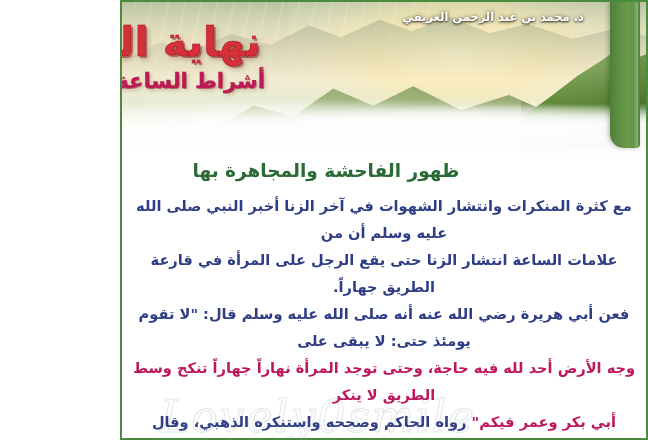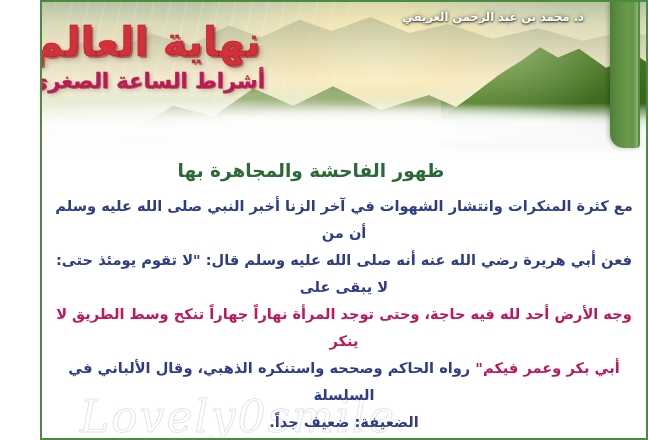--- a/index.html
+++ b/index.html
@@ -3,21 +3,21 @@
 <meta charset="utf-8">
 <style>
   html, body {
     margin: 0;
     padding: 0;
     background: #ffffff;
   }
 
   .page {
     position: relative;
-    width: 608px;
+    width: 528px;
     height: 440px;
     overflow: hidden;
     box-sizing: border-box;
     border: 2px solid #4a8b3f;
     background: #ffffff;
     font-family: "DejaVu Sans", "Liberation Sans", sans-serif;
   }
 
   
   .header-art {
@@ -202,21 +202,21 @@
     position: absolute;
     right: 2px; top: 0;
     width: 5px; height: 100%;
     background: linear-gradient(to left, rgba(255,255,255,.34), rgba(255,255,255,0));
   }
 
   
   .section-heading {
     position: absolute;
     top: 158px;
-    right: 27px;
+    right: 12px;
     width: 590px;
     text-align: center;
     direction: rtl;
     font-size: 18.5px;
     font-weight: bold;
     color: #2b6a36;
     text-shadow: 0 1px 1px rgba(255,255,255,.9);
     padding-right: 26px;
     box-sizing: border-box;
   }
@@ -290,20 +290,21 @@
   <div class="title-block">
     <div class="main-title">نهاية العالم</div>
     <div class="sub-title">أشراط الساعة الصغرى</div>
   </div>
 
   <div class="section-heading">ظهور الفاحشة والمجاهرة بها</div>
 
   <div class="body-text">
 
     <p>مع كثرة المنكرات وانتشار الشهوات في آخر الزنا أخبر النبي صلى الله عليه وسلم أن من</p>
+    <p>علامات الساعة انتشار الزنا حتى يقع الرجل على المرأة في قارعة الطريق جهاراً.</p>
 
 
     <p>فعن أبي هريرة رضي الله عنه أنه صلى الله عليه وسلم قال: "لا تقوم يومئذ حتى: لا يبقى على</p>
 
     <p class="hadith">وجه الأرض أحد لله فيه حاجة، وحتى توجد المرأة نهاراً جهاراً تنكح وسط الطريق لا ينكر</p>
 
     <p>
       <span class="hadith">أبي بكر وعمر فيكم"</span>
       <span class="rpt">رواه الحاكم وصححه واستنكره الذهبي، وقال الألباني في السلسلة</span>
     </p>

